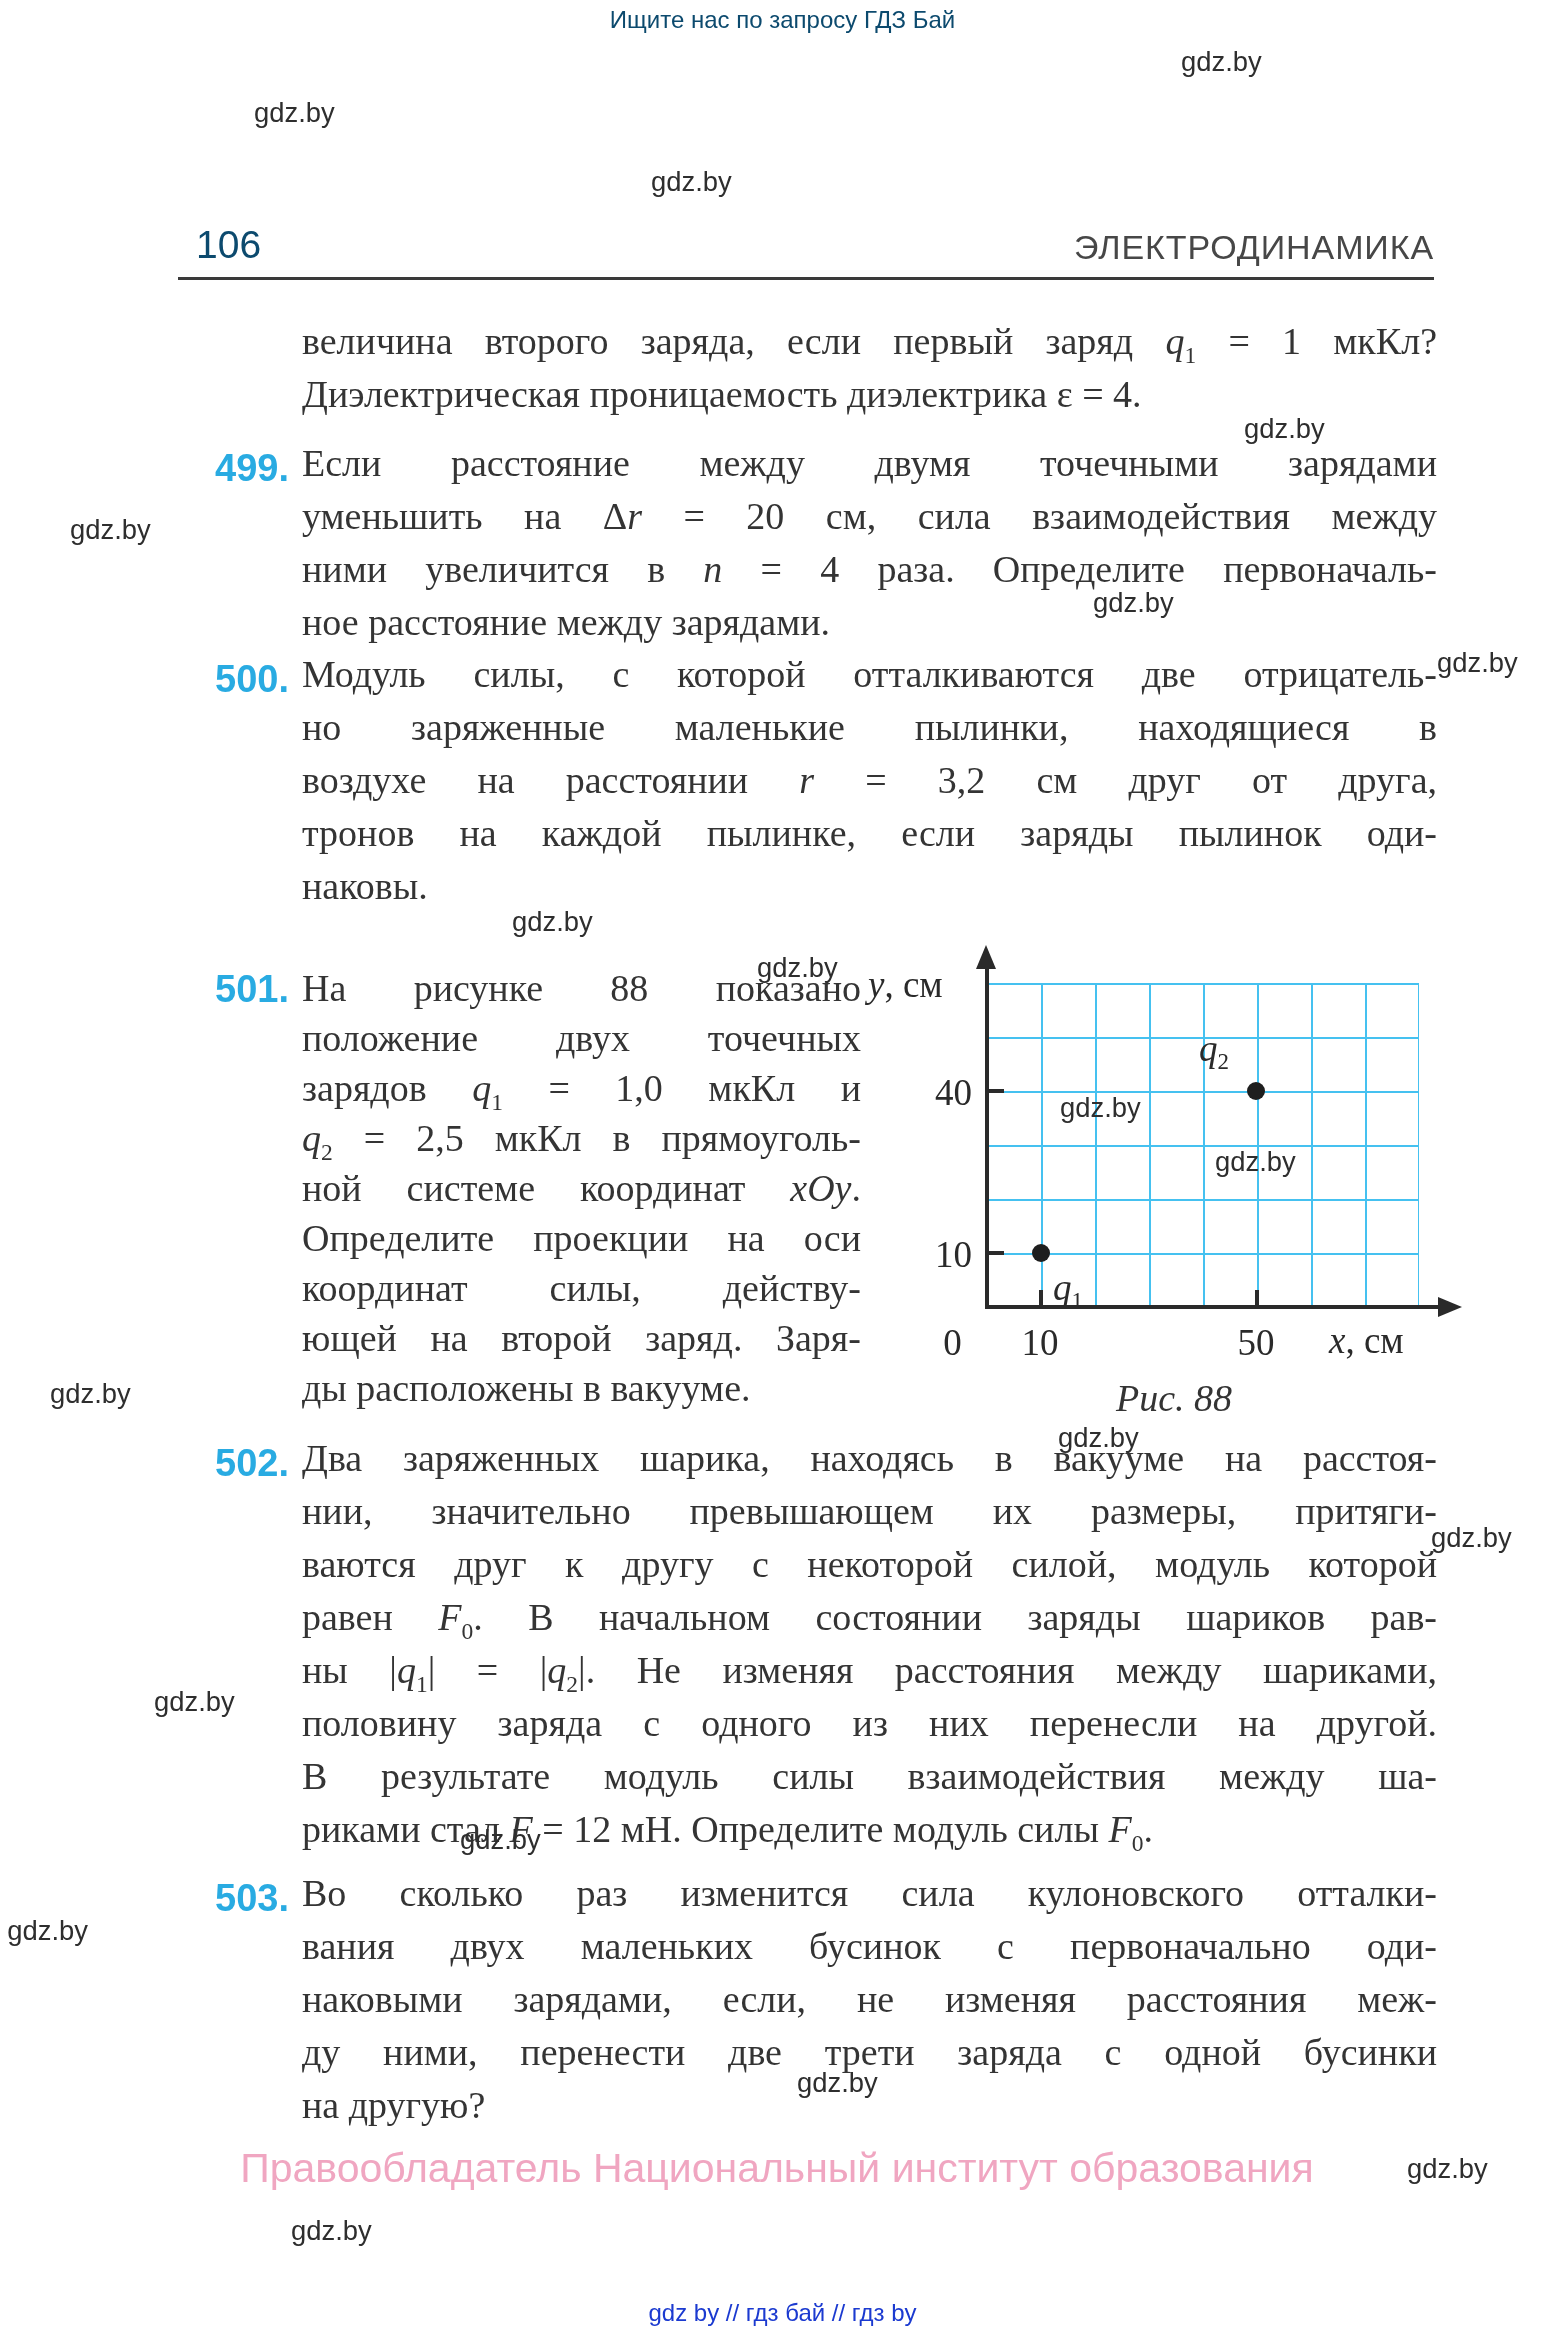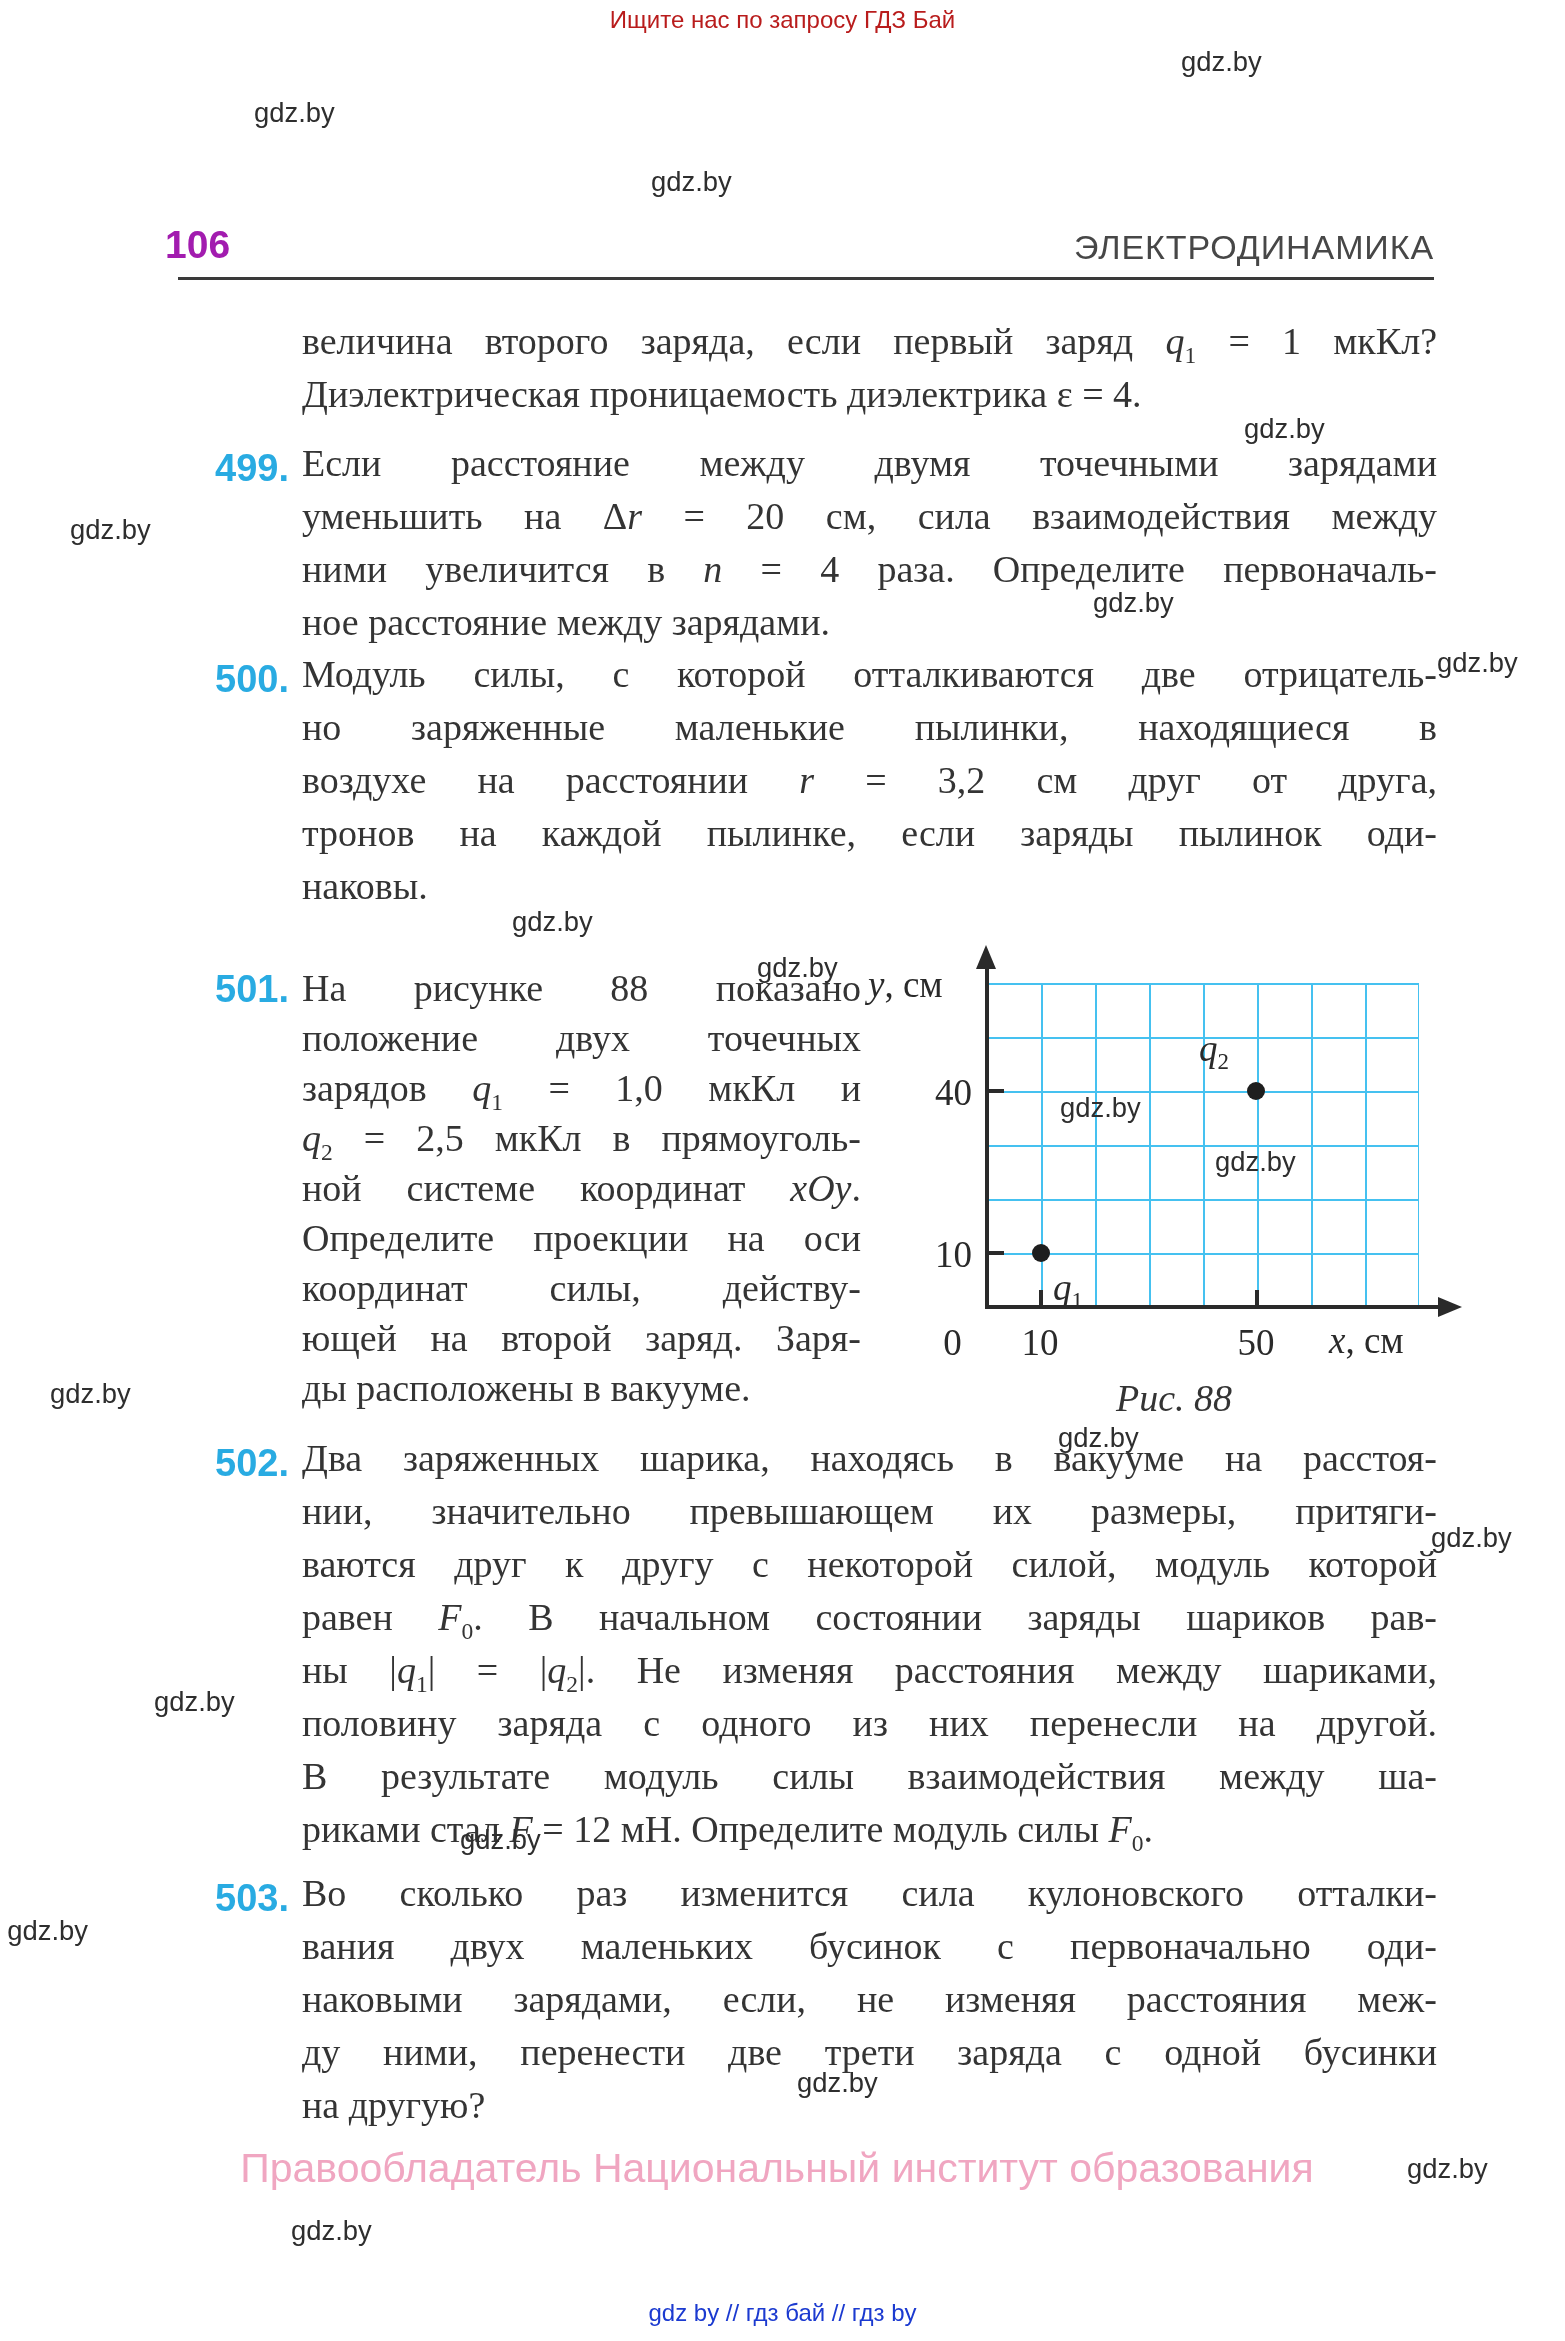--- a/index.html
+++ b/index.html
@@ -1,27 +1,27 @@
 <!DOCTYPE html>
 <html style="font-size:14.6px"><head>
 <meta charset="utf-8">
 <style>
   html,body{margin:0;padding:0;background:#888;}
   .page{position:relative;width:1565px;height:2342px;background:#ffffff;overflow:hidden;
         font-family:"Liberation Serif",serif;color:#343434;margin:0 auto;}
   .abs{position:absolute;}
   
   .banner{top:5.5px;left:0;width:100%;text-align:center;
-          font-family:"Liberation Sans",sans-serif;font-size:24px;color:#b91c1c;}
+          font-family:"Liberation Sans",sans-serif;font-size:24px;color:#0c4a6e;}
   
   .wm{position:absolute;font-family:"Liberation Sans",sans-serif;font-size:27.4px;
       color:#2e2e2e;white-space:nowrap;}
   
-  .pagenum{left:165px;top:223px;font-family:"Liberation Sans",sans-serif;
-           font-weight:bold;font-size:39px;color:#a21caf;}
+  .pagenum{left:196px;top:223px;font-family:"Liberation Sans",sans-serif;
+           font-weight:normal;font-size:39px;color:#0c4a6e;}
   .chapter{top:228px;right:131px;font-family:"Liberation Sans",sans-serif;
            font-size:34px;font-weight:400;color:#474747;letter-spacing:0.9px;}
   .rule{left:178px;top:277px;width:1256px;height:2.7px;background:#3a3a3a;}
   
   .block{position:absolute;font-size:38px;color:#343434;}
   .tline{height:53px;line-height:42px;text-align:justify;text-align-last:justify;}
   .tline.last{text-align:right;text-align-last:left;}
   .narrow .tline{height:50px;line-height:50px;}
   .block i{font-family:"Liberation Serif",serif;}
   .block sub,.figlabel sub{font-size:62%;}

